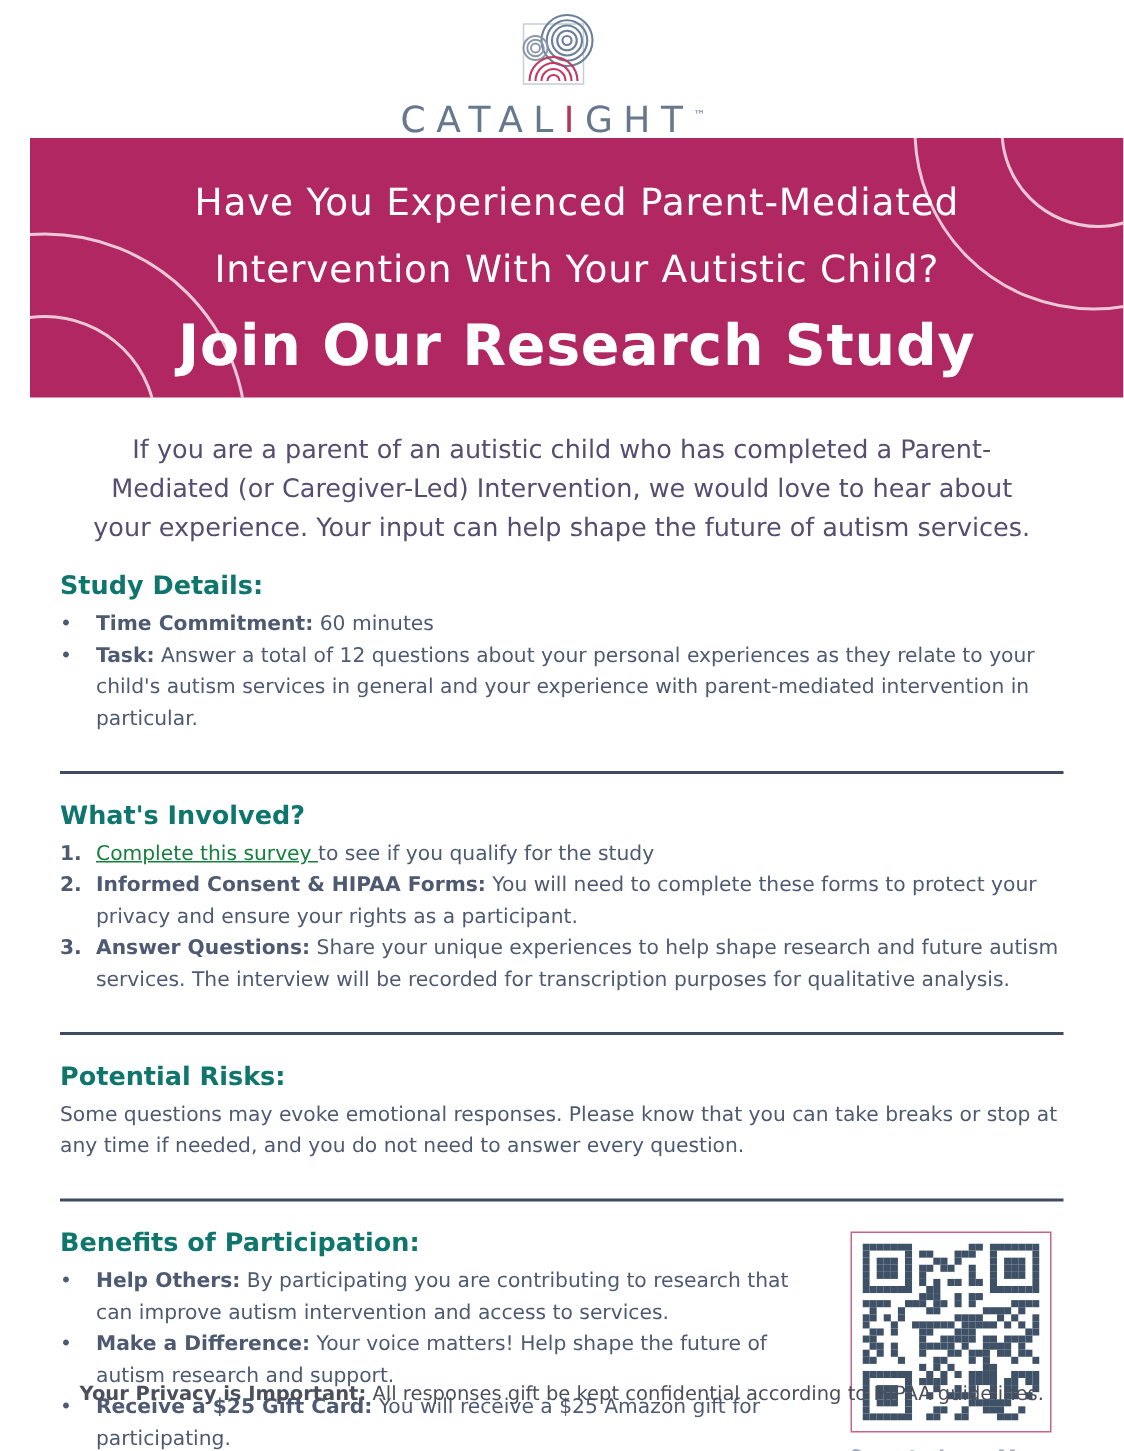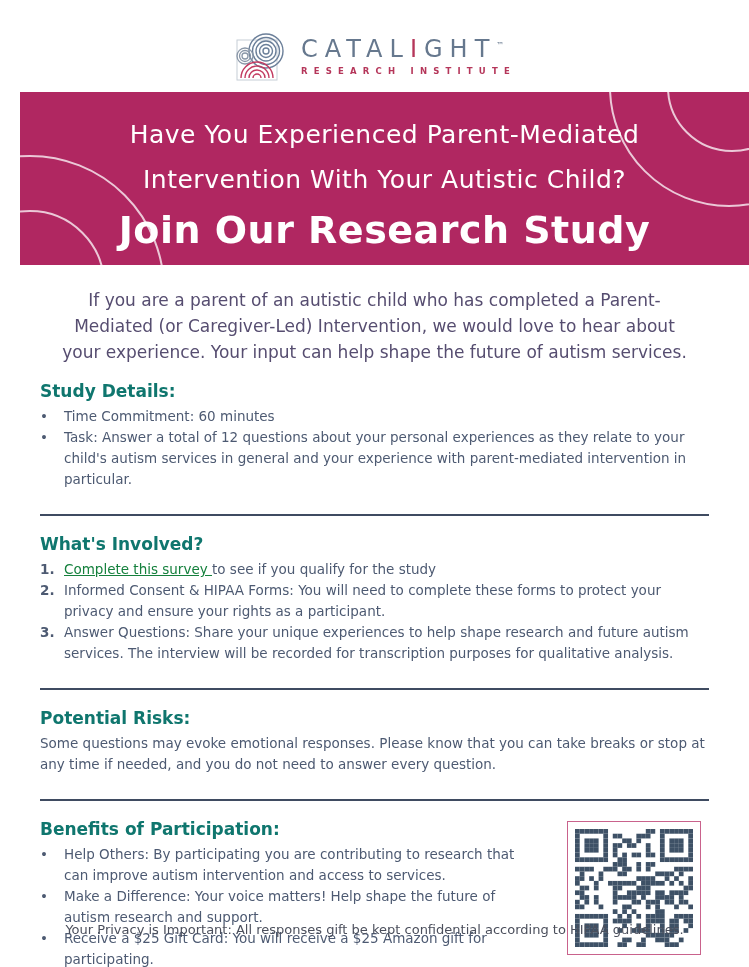--- a/index.html
+++ b/index.html
@@ -7,21 +7,21 @@
   body {
     width: 749px; height: 967px;
     font-family: "DejaVu Sans", "Liberation Sans", sans-serif;
     overflow: hidden;
     color: #4d5a72;
   }
   .page { width: 749px; height: 967px; position: relative; background: #fff; }
 
   
   .logo-row { display: flex; justify-content: center; align-items: center; padding-top: 20px; height: 92px; }
-  .logo { display: flex; align-items: center; gap: 10px; }
+  .logo { display: flex; align-items: center; gap: 10px; flex-direction: column; }
   .logo-mark { width: 58px; height: 52px; }
   .logo-text { display: flex; flex-direction: column; }
   .brand { font-size: 24px; letter-spacing: 7px; color: #66788e; font-weight: 400; line-height: 1; }
   .brand .accent { color: #b5365a; }
   .brand sup { font-size: 8px; color: #66788e; letter-spacing: 0; }
   .tagline { font-size: 8.5px; letter-spacing: 6.2px; color: #b5365a; font-weight: bold; margin-top: 5px; }
 
   
   .banner {
     position: relative; height: 173px; overflow: hidden;
@@ -44,21 +44,21 @@
   }
 
   
   .content { padding: 0 40px; }
   .section-heading { font-size: 17px; font-weight: bold; color: #0f766e; margin-bottom: 5px; }
   .body-text, .b-text { font-size: 13.5px; line-height: 21px; color: #4d5a72; }
   ul.bullets, ol.numbers { list-style: none; }
   ul.bullets li, ol.numbers li { display: flex; font-size: 13.5px; line-height: 21px; }
   .marker { width: 24px; flex: 0 0 24px; color: #4d5a72; }
   .num { width: 24px; flex: 0 0 24px; font-weight: bold; color: #4d5a72; }
-  .lead { font-weight: normal; }
+  .lead { font-weight: bold; }
   .divider { border: none; border-top: 2px solid #3f4b61; margin: 24px 0 18px 0; }
   .sd { margin-top: 16px; }
 
   .survey-link { font-weight: normal; text-decoration: underline; color: #15803d; cursor: pointer; }
 
   
   .benefits-row { display: flex; gap: 18px; }
   .benefits-left { flex: 1; max-width: 520px; }
   .qr-col { width: 150px; display: flex; flex-direction: column; align-items: center; padding-top: 2px; }
   .qr-frame { width: 134px; height: 134px; border: 1.5px solid #c9628c; background: #fff; display: flex; align-items: center; justify-content: center; }

